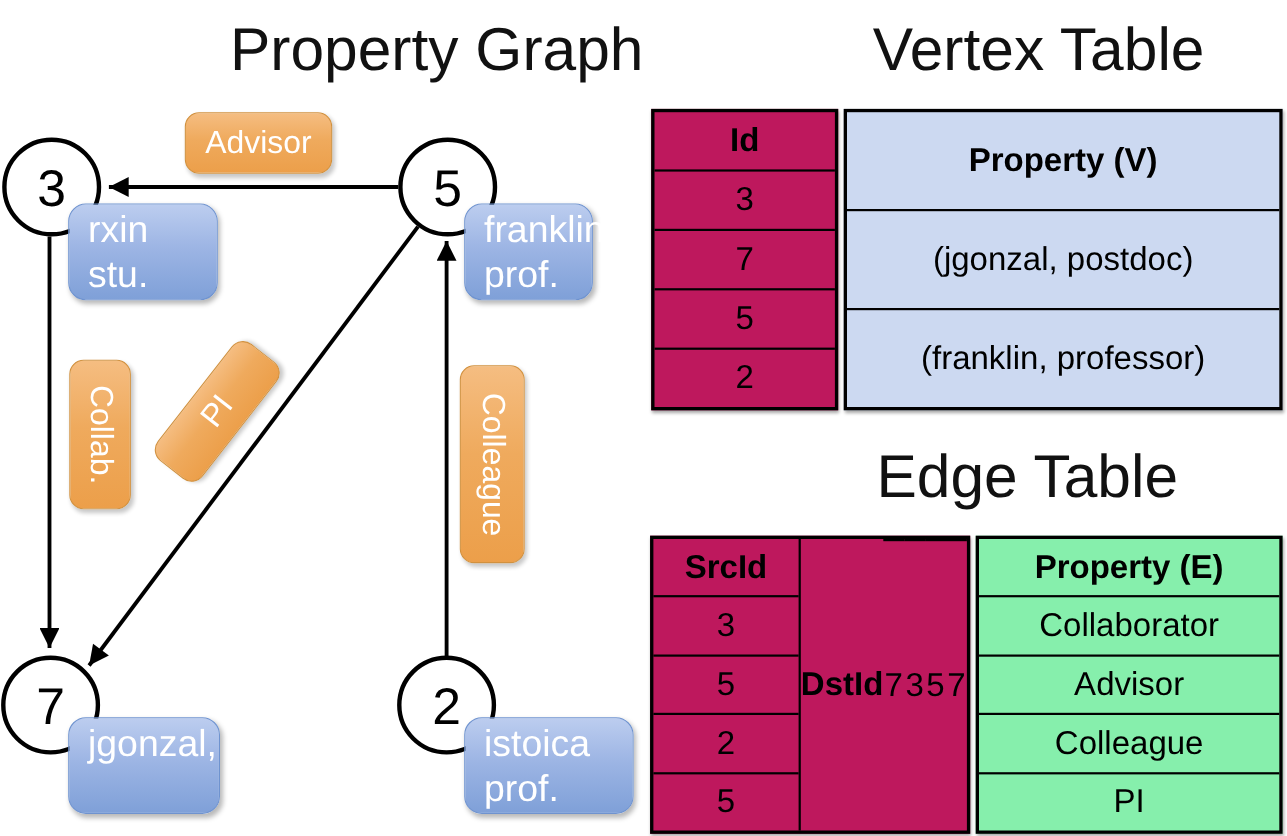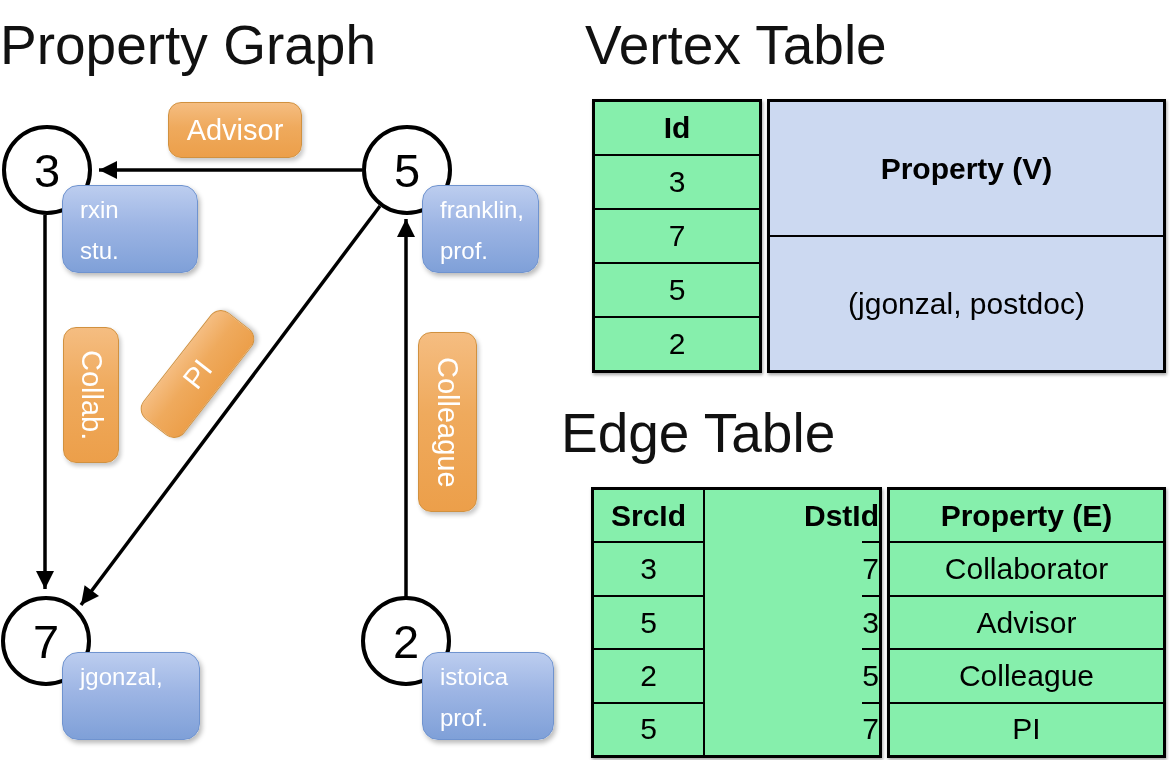--- a/index.html
+++ b/index.html
@@ -3,49 +3,49 @@
 <meta charset="utf-8">
 <style>
   html,body{margin:0;padding:0;background:#fff;}
   #stage{
     position:relative;width:1170px;height:760px;overflow:hidden;background:#fff;
     font-family:"Liberation Sans", sans-serif;color:#000;
   }
   .abs{position:absolute;}
   .title{
     font-size:55px;font-weight:300;letter-spacing:0px;color:#111;
-    text-align:left;white-space:nowrap;
+    text-align:right;white-space:nowrap;
   }
   
   .node-circle{
     width:90px;height:90px;border:4px solid #000;border-radius:50%;
     background:#fff;box-sizing:border-box;display:flex;align-items:center;justify-content:center;
     font-size:47px;font-weight:300;
   }
   
   .prop-box{
     border-radius:16px;border:1px solid #6f93cf;box-sizing:border-box;
     background:linear-gradient(180deg,#bccdef 0%,#9db5e4 45%,#7fa0d8 100%);
     box-shadow:2px 3px 5px rgba(0,0,0,0.28);
-    color:#fff;font-size:24px;line-height:41px;padding:3px 0 0 17px;
+    color:#fff;font-size:34px;line-height:41px;padding:3px 0 0 17px;
   }
   
   .edge-label{
     border-radius:13px;border:1px solid #d1913f;box-sizing:border-box;
     background:linear-gradient(180deg,#f5bd81 0%,#efaa5d 45%,#ec9f4a 100%);
     box-shadow:2px 3px 4px rgba(0,0,0,0.22);
     color:#fff;font-size:29px;display:flex;align-items:center;justify-content:center;
     white-space:nowrap;
   }
   .vtext{writing-mode:vertical-rl;}
   
   .tbl-wrap{display:flex;gap:5px;}
   .tcol{
     border:3px solid #000;box-sizing:border-box;display:flex;flex-direction:column;
-    background:#86efac;box-shadow:1px 2px 3px rgba(0,0,0,0.35);
+    background:#be185d;box-shadow:1px 2px 3px rgba(0,0,0,0.35);
   }
   .tcell{
     flex:1;display:flex;align-items:center;justify-content:center;
     border-top:2.5px solid #000;box-sizing:border-box;
     font-size:30px;font-weight:300;white-space:nowrap;
   }
   .tcell.hdr{border-top:none;font-weight:bold;}
   svg line{stroke:#000;stroke-width:3.5;}
 </style>
 </head>
@@ -89,56 +89,57 @@
     <div>rxin</div>
     <div>stu.</div>
   </div>
   <div class="abs prop-box" style="left:422px;top:185px;width:117px;height:88px;">
     <div>franklin,</div>
     <div>prof.</div>
   </div>
   <div class="abs prop-box" style="left:62px;top:652px;width:138px;height:88px;">
     <div>jgonzal,</div>
   </div>
-  <div class="abs prop-box" style="left:422px;top:652px;width:132px;height:88px;">
+  <div class="abs prop-box" style="left:422px;top:652px;width:154px;height:88px;">
     <div>istoica</div>
     <div>prof.</div>
   </div>
 
   <div class="abs title" style="left:585px;top:13px;width:510px;">Vertex Table</div>
 
   <div class="abs tbl-wrap" style="left:592px;top:99px;width:574px;height:274px;">
 
     <div class="tcol" style="width:170px;">
       <div class="tcell hdr">Id</div>
       <div class="tcell">3</div>
       <div class="tcell">7</div>
       <div class="tcell">5</div>
       <div class="tcell">2</div>
     </div>
 
     <div class="tcol" style="flex:1;background:#ccd9f1;justify-content:center;">
       <div class="tcell hdr">Property (V)</div>
       <div class="tcell">(jgonzal, postdoc)</div>
+      <div class="tcell">(franklin, professor)</div>
     </div>
   </div>
 
   <div class="abs title" style="left:561px;top:401px;width:510px;">Edge Table</div>
 
   <div class="abs tbl-wrap" style="left:591px;top:487px;width:575px;height:271px;">
 
     <div class="tcol" style="width:291px;flex-direction:row;">
-      <div style="width:111px;display:flex;flex-direction:column;box-sizing:border-box;border-right:2.5px solid #000;">
+      <div style="width:134px;display:flex;flex-direction:column;box-sizing:border-box;border-right:2.5px solid #000;">
         <div class="tcell hdr">SrcId</div>
         <div class="tcell">3</div>
         <div class="tcell">5</div>
         <div class="tcell">2</div>
         <div class="tcell">5</div>
       </div>
-      <div style="flex:1;display:flex;flex-direction:column;box-sizing:border-box;align-items:flex-end;">
+      <div style="flex:1;display:flex;flex-direction:row;box-sizing:border-box;">
         <div class="tcell hdr">DstId</div>
         <div class="tcell">7</div>
         <div class="tcell">3</div>
         <div class="tcell">5</div>
         <div class="tcell">7</div>
       </div>
     </div>
 
     <div class="tcol" style="flex:1;background:#86efac;">
       <div class="tcell hdr">Property (E)</div>

